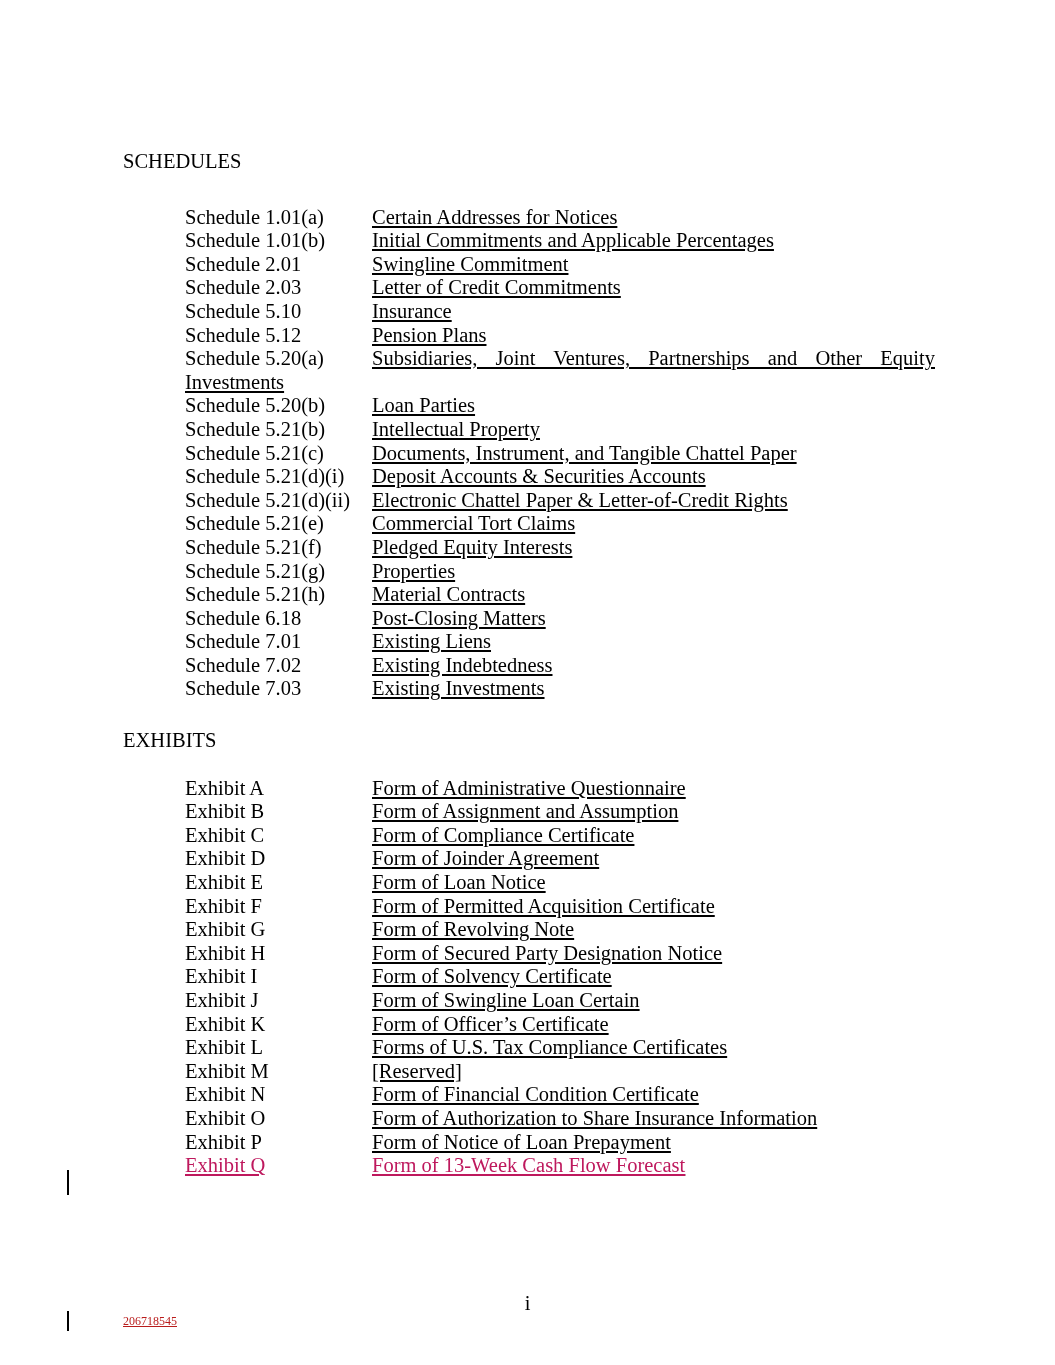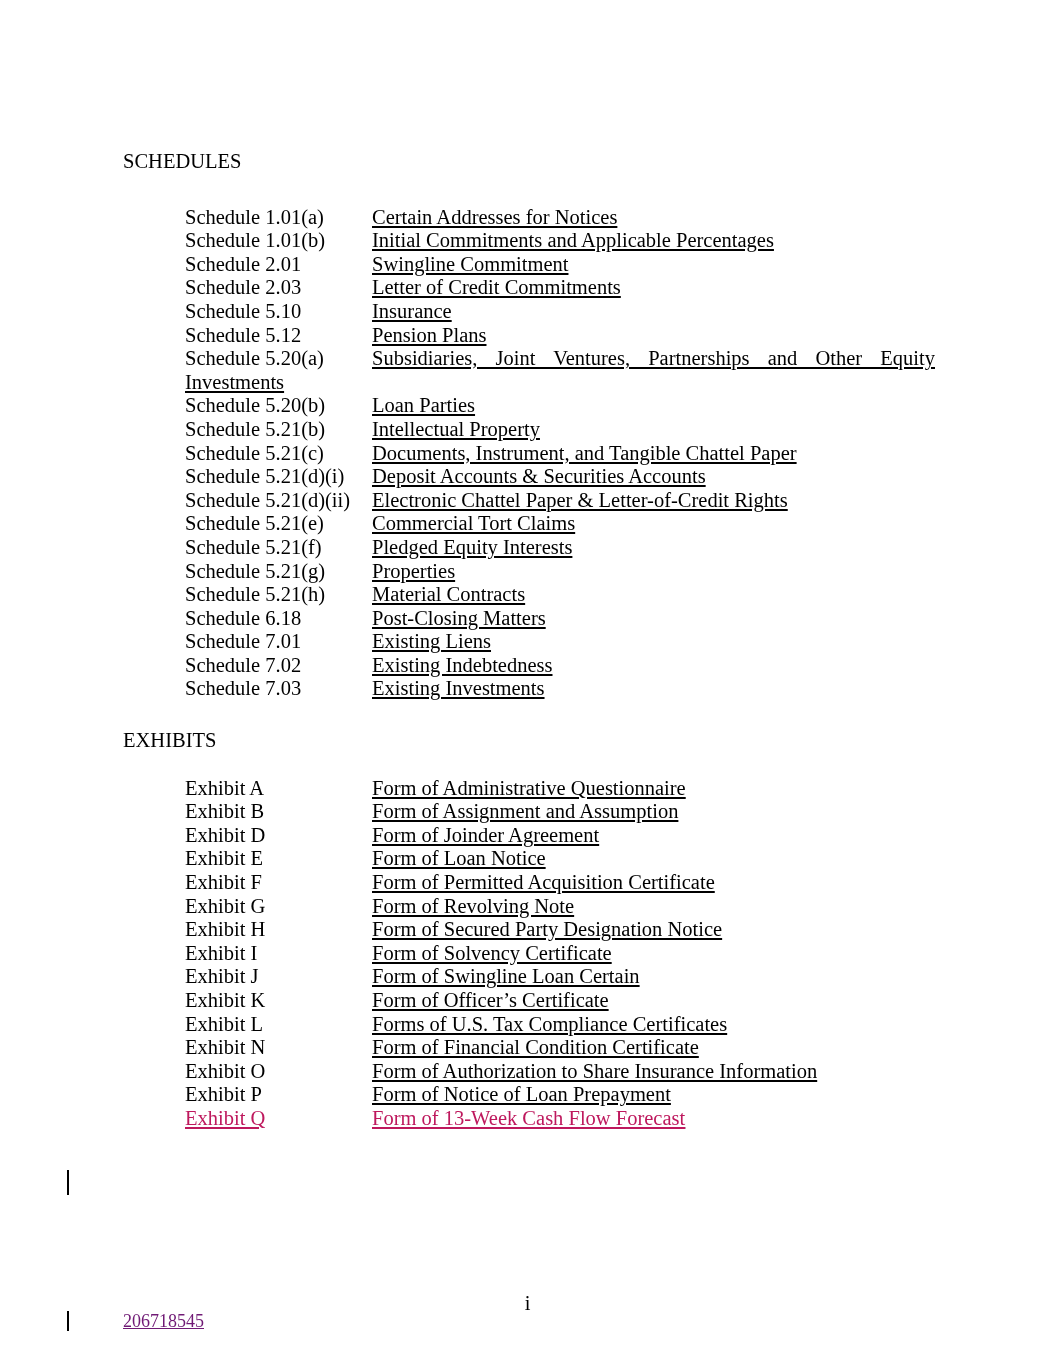--- a/index.html
+++ b/index.html
@@ -60,23 +60,23 @@
     top: 1264px;
     left: 0;
     width: 1055px;
     text-align: center;
     font-size: 20.5px;
   }
   .footer-ref {
     position: absolute;
     left: 123px;
     top: 1286px;
-    font-size: 18px;
+    font-size: 12px;
     line-height: 15px;
-    color: #701a75;
+    color: #b91c1c;
     text-decoration: underline;
     cursor: pointer;
   }
 </style>
 </head>
 <body>
 
 <div class="page">
 
   <div class="change-bar change-bar-q"></div>
@@ -108,29 +108,31 @@
           <p class="row"><span class="label">Schedule 7.02</span><span class="desc">Existing Indebtedness</span></p>
           <p class="row"><span class="label">Schedule 7.03</span><span class="desc">Existing Investments</span></p>
         </div>
     </div>
 
     <div class="section section-exhibits">
       <h2 class="section-heading">EXHIBITS</h2>
       <div class="rows">
           <p class="row"><span class="label">Exhibit A</span><span class="desc">Form of Administrative Questionnaire</span></p>
           <p class="row"><span class="label">Exhibit B</span><span class="desc">Form of Assignment and Assumption</span></p>
+          <p class="row"><span class="label">Exhibit C</span><span class="desc">Form of Compliance Certificate</span></p>
           <p class="row"><span class="label">Exhibit D</span><span class="desc">Form of Joinder Agreement</span></p>
           <p class="row"><span class="label">Exhibit E</span><span class="desc">Form of Loan Notice</span></p>
           <p class="row"><span class="label">Exhibit F</span><span class="desc">Form of Permitted Acquisition Certificate</span></p>
           <p class="row"><span class="label">Exhibit G</span><span class="desc">Form of Revolving Note</span></p>
           <p class="row"><span class="label">Exhibit H</span><span class="desc">Form of Secured Party Designation Notice</span></p>
           <p class="row"><span class="label">Exhibit I</span><span class="desc">Form of Solvency Certificate</span></p>
           <p class="row"><span class="label">Exhibit J</span><span class="desc">Form of Swingline Loan Certain</span></p>
           <p class="row"><span class="label">Exhibit K</span><span class="desc">Form of Officer’s Certificate</span></p>
           <p class="row"><span class="label">Exhibit L</span><span class="desc">Forms of U.S. Tax Compliance Certificates</span></p>
+          <p class="row"><span class="label">Exhibit M</span><span class="desc">[Reserved]</span></p>
           <p class="row"><span class="label">Exhibit N</span><span class="desc">Form of Financial Condition Certificate</span></p>
           <p class="row"><span class="label">Exhibit O</span><span class="desc">Form of Authorization to Share Insurance Information</span></p>
           <p class="row"><span class="label">Exhibit P</span><span class="desc">Form of Notice of Loan Prepayment</span></p>
           <p class="row link-row"><span class="label">Exhibit Q</span><span class="desc">Form of 13-Week Cash Flow Forecast</span></p>
         </div>
     </div>
 
   </div>
 
   <div class="page-number">i</div>

